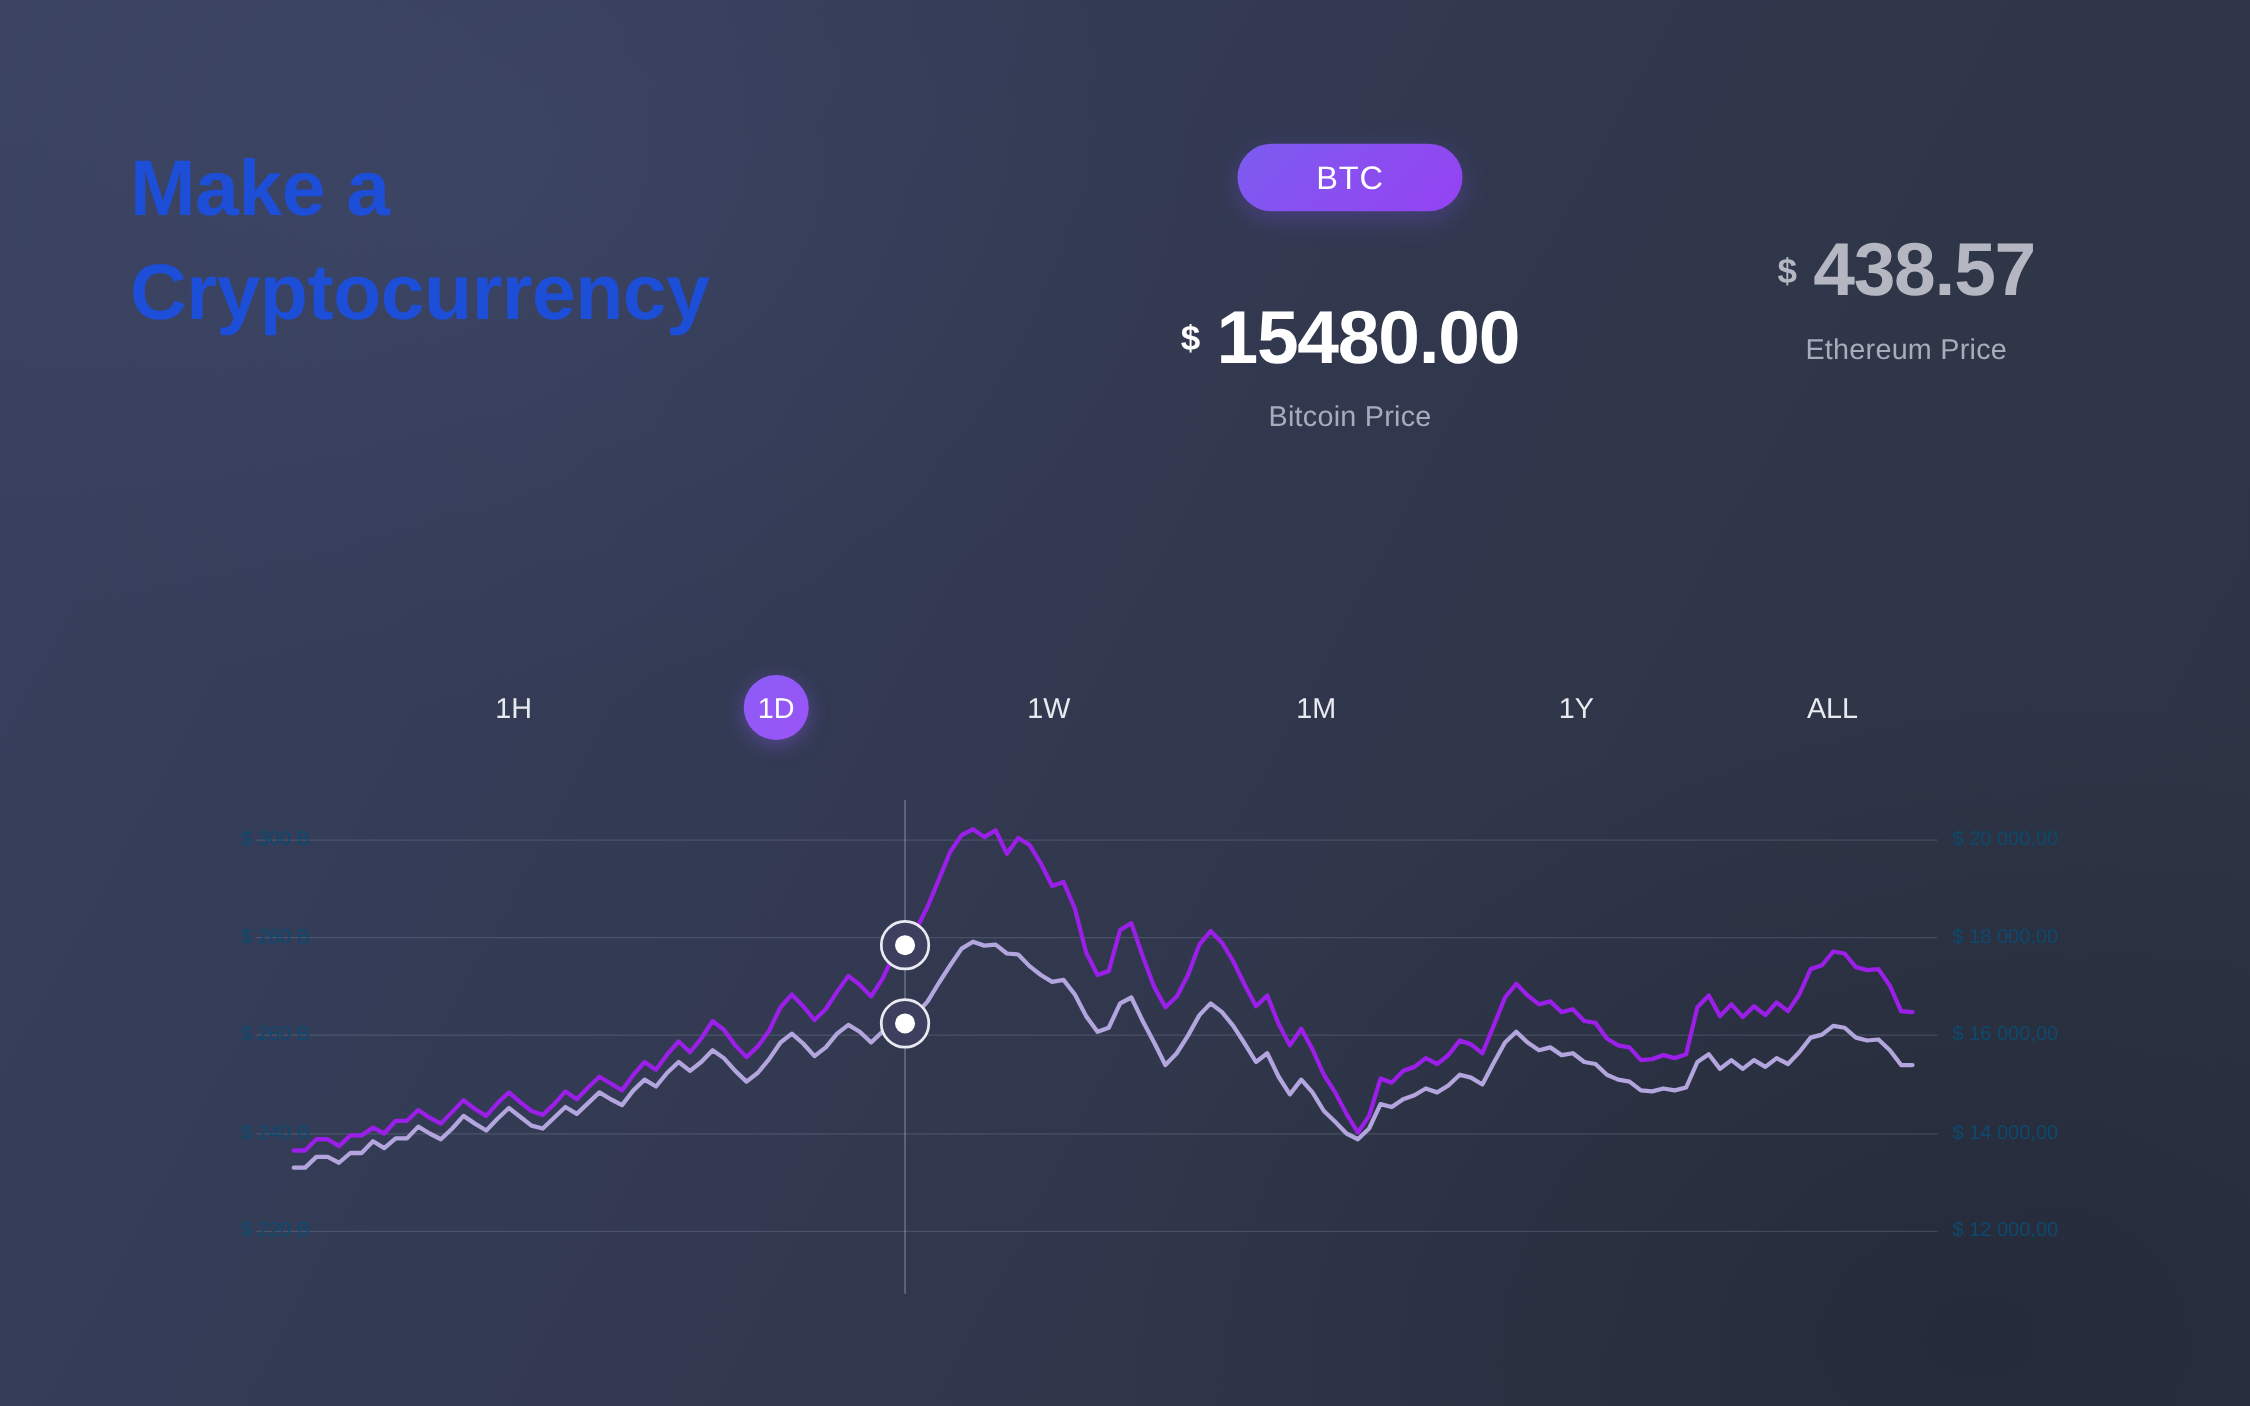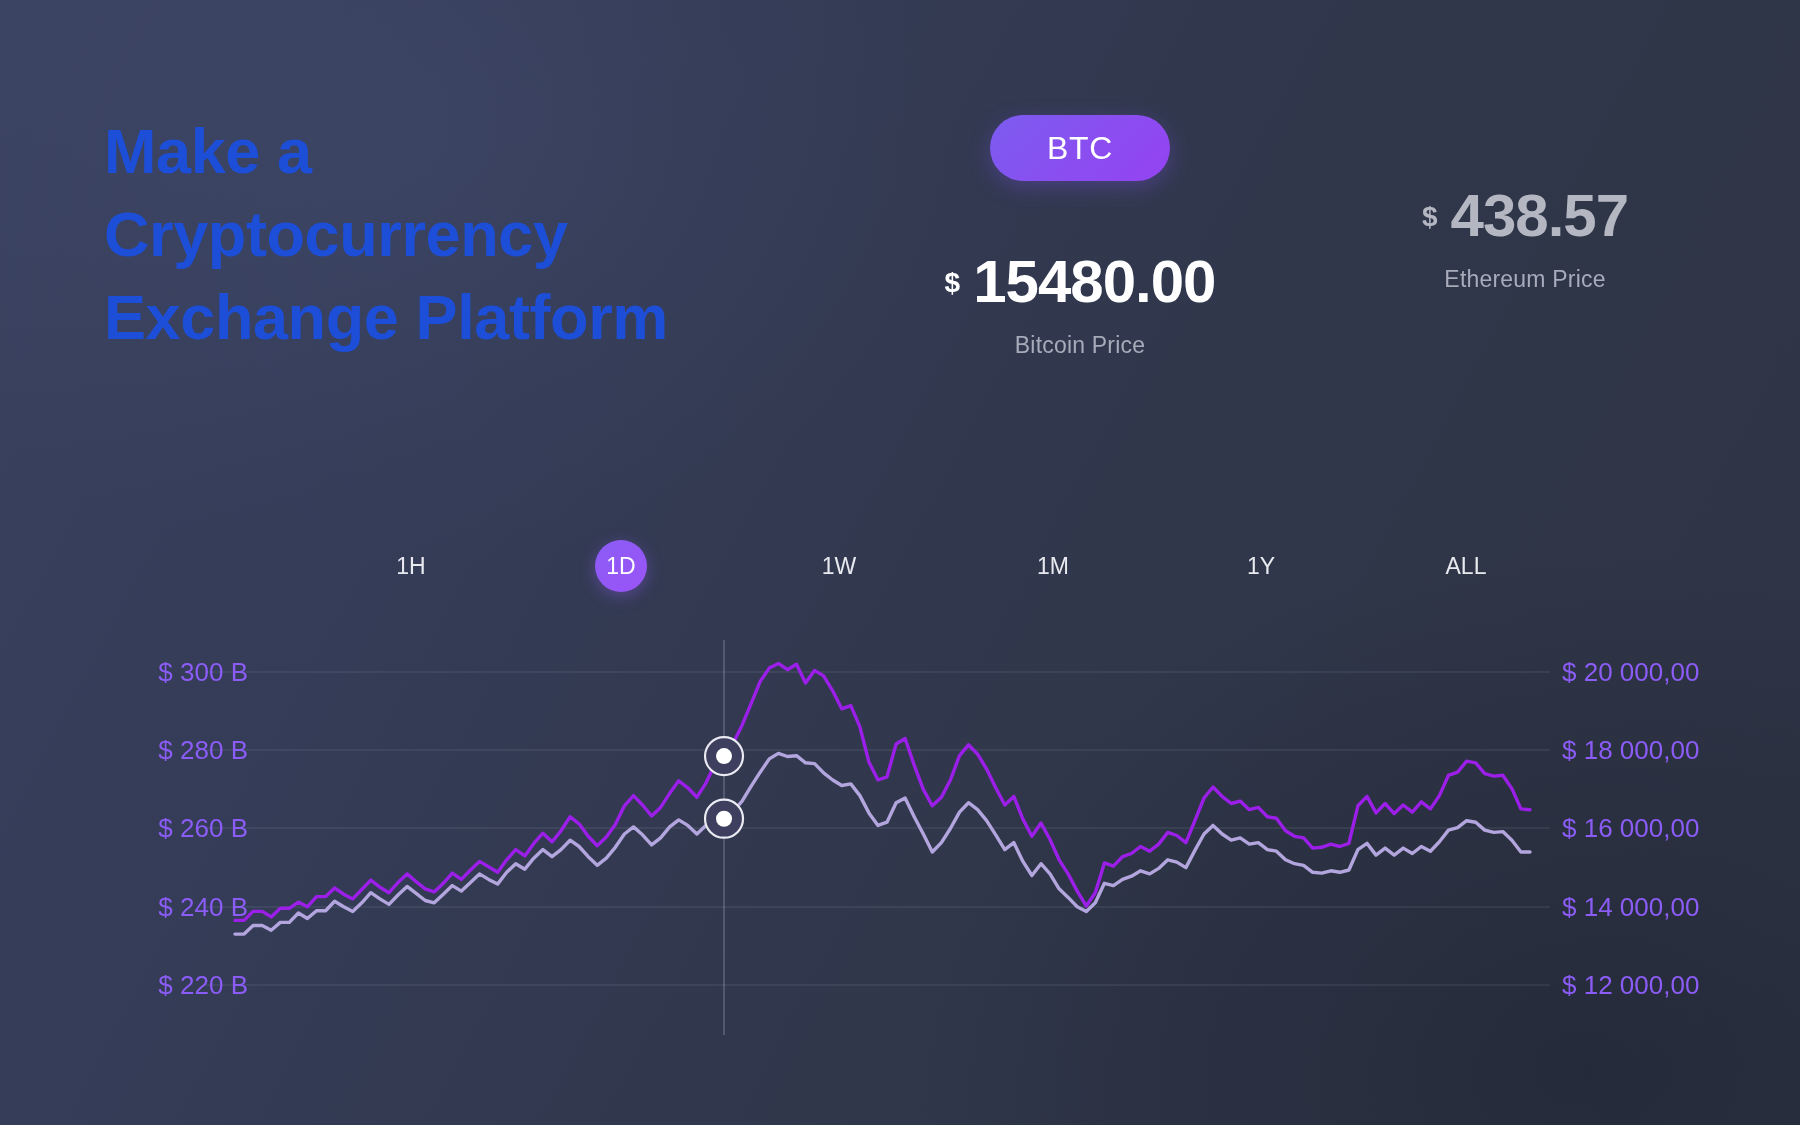--- a/index.html
+++ b/index.html
@@ -36,22 +36,22 @@
   
   .ticker-panel{
     position:absolute; left:930px; top:115px; width:760px; height:290px;
   }
   .coin-col{ position:absolute; top:0; text-align:center; }
   .coin-col.btc{ left:0; width:300px; }
   .coin-col.eth{ left:430px; width:330px; }
 
   .coin-pill{
     display:inline-flex; align-items:center; justify-content:center;
-    width:180px; height:66px; border-radius:34px;
-    font-size:32px; letter-spacing:.6px; color:#ffffff;
+    width:180px; height:54px; border-radius:34px;
+    font-size:26px; letter-spacing:.6px; color:#ffffff;
     cursor:pointer; user-select:none;text-align:right;
   }
   .coin-pill.active{
     background:linear-gradient(135deg, #7b5cf0 0%, #8a4ef0 52%, #9443f2 100%);
     box-shadow:0 6px 22px rgba(124,80,240,.32);
     border:none;
   }
   .coin-pill.outline{
     background:transparent;
     border:2px solid #8a63e8;
@@ -92,35 +92,34 @@
     color:#fff;
   }
 
   
   .chart-wrap{ position:absolute; left:0; top:630px; width:1800px; height:420px; }
   .chart-svg{ position:absolute; left:0; top:0; }
 
   .axis-left{ position:absolute; left:98px; top:630px; width:150px; }
   .axis-right{ position:absolute; left:1562px; top:630px; width:220px; }
   .tick{
-    position:absolute; font-size:26px; color:#8b5cf6; white-space:nowrap;
+    position:absolute; font-size:16px; color:#0c4a6e; white-space:nowrap;
     transform:translateY(-50%);
   }
   .axis-right .tick{ left:0; }
   .axis-left .tick{ right:0; text-align:right; }
 </style>
 </head>
 <body>
 
 <div class="bg-sheen"></div>
 
 <h1 class="headline">
   <span>Make a</span>
   <span>Cryptocurrency</span>
-  <span>Exchange Platform</span>
 </h1>
 
 <div class="ticker-panel">
 
   <div class="coin-col btc">
     <div class="coin-pill active">BTC</div>
     <div class="price-row btc">
       <span class="cur">$</span>
       <span class="amount">15480.00</span>
     </div>

